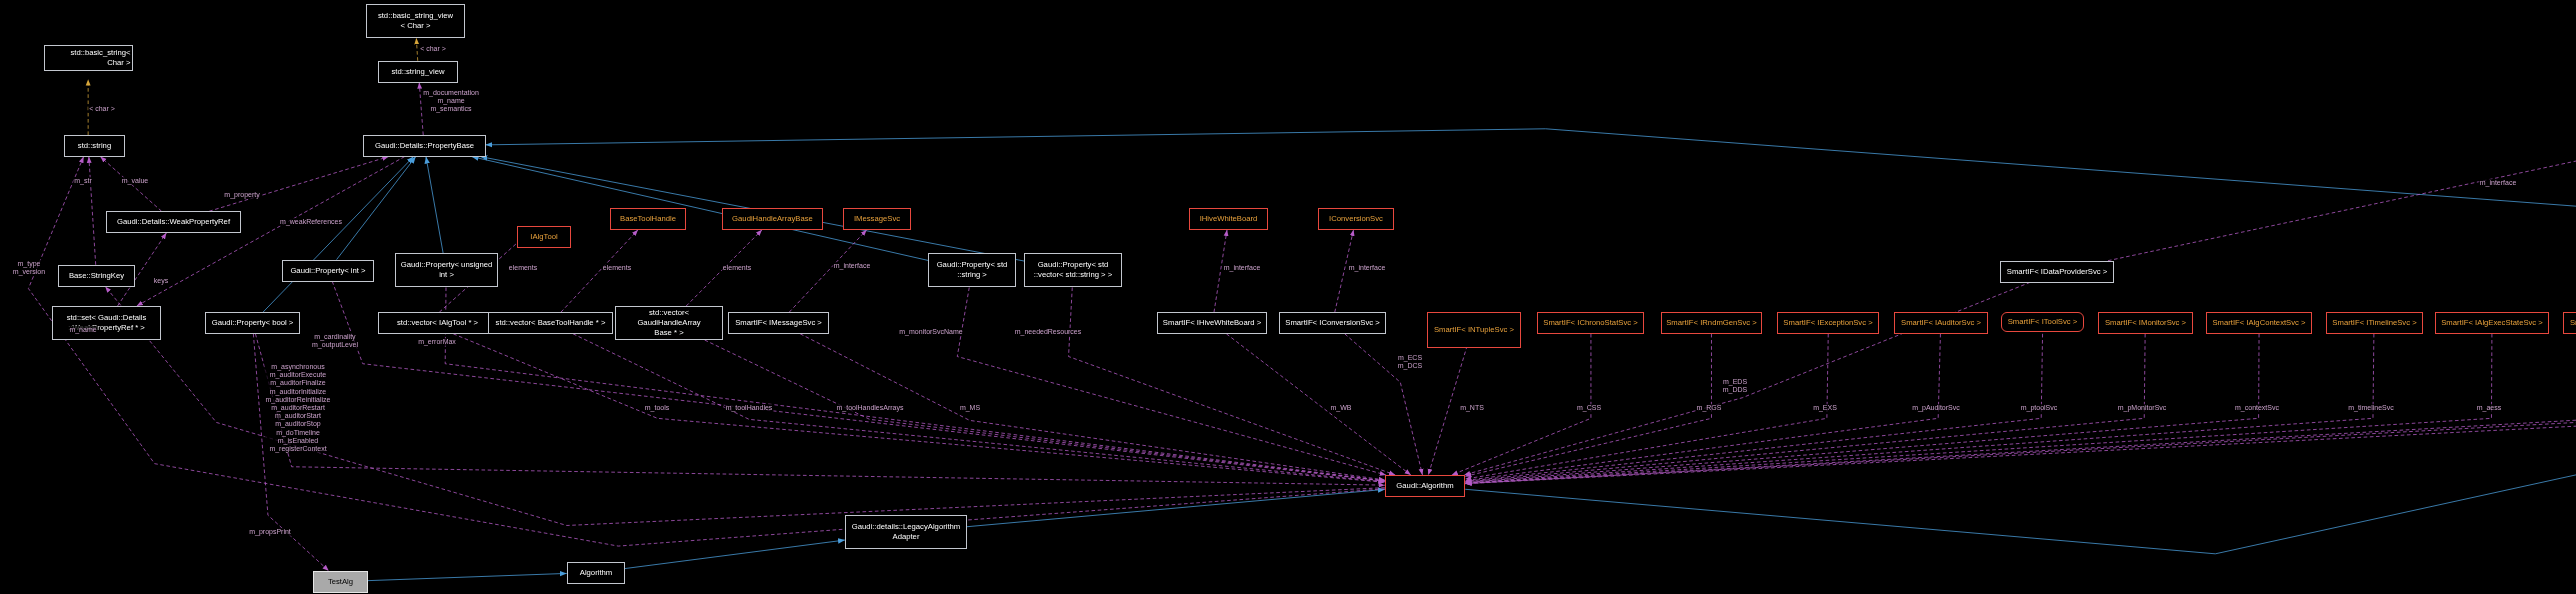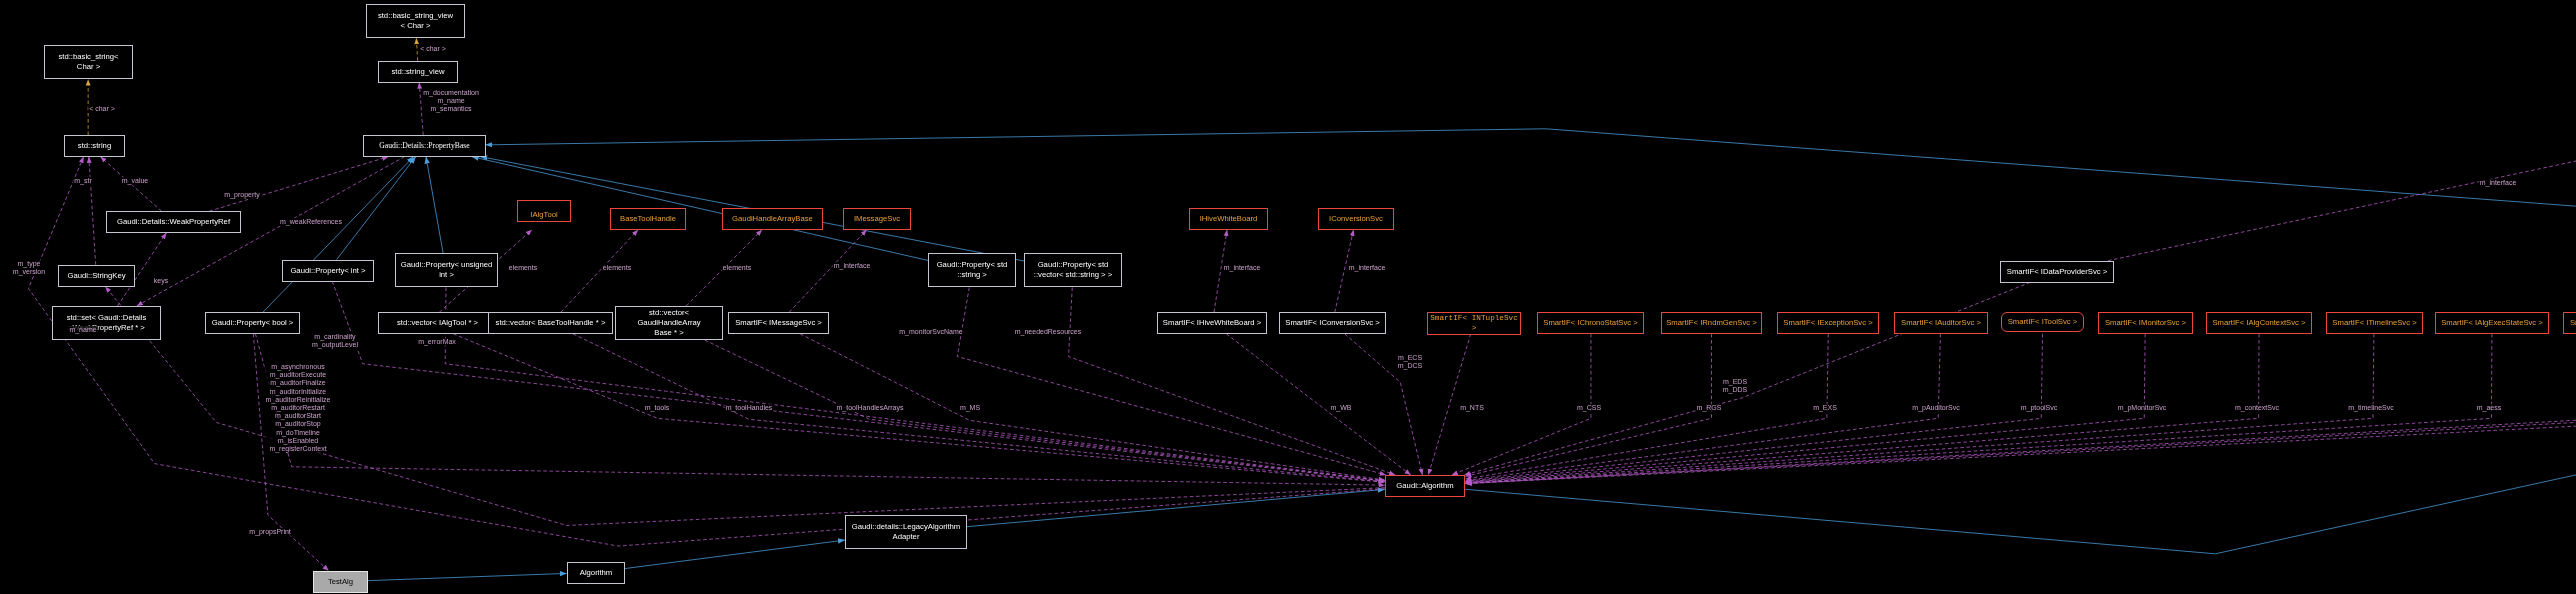--- a/index.html
+++ b/index.html
@@ -87,42 +87,42 @@
       <path d="M4607.772972972973,648 L4606,812 L2844,937.4467391304348" fill="none" stroke="#b65cc8" stroke-width="1.5" stroke-dasharray="7,5" marker-end="url(#m-use)"></path>
       <path d="M4836.886486486486,648 L4836,812 L2844,938.063768115942" fill="none" stroke="#b65cc8" stroke-width="1.5" stroke-dasharray="7,5" marker-end="url(#m-use)"></path>
       <path d="M5065.772972972973,648 L5064,812 L2844,938.5535248041775" fill="none" stroke="#b65cc8" stroke-width="1.5" stroke-dasharray="7,5" marker-end="url(#m-use)"></path>
       <path d="M5296.4648648648645,660 L5294,812 L2844,938.9580696202531" fill="none" stroke="#b65cc8" stroke-width="1.5" stroke-dasharray="7,5" marker-end="url(#m-use)"></path>
       <path d="M5532.436363636363,648 L5508,792 L2844,938.7045951859956" fill="none" stroke="#b65cc8" stroke-width="1.5" stroke-dasharray="7,5" marker-end="url(#m-use)"></path>
       <path d="M5526.895833333333,404  L5600.6875,338" fill="none" stroke="#b65cc8" stroke-width="1.5" stroke-dasharray="7,5" marker-end="url(#m-use)"></path>
       <path d="M5766.82056892779,688  L5664.194748358862,338" fill="none" stroke="#b65cc8" stroke-width="1.5" stroke-dasharray="7,5" marker-end="url(#m-use)"></path>
       <path d="M5726.5654952076675,688  L5521.102236421725,470" fill="none" stroke="#b65cc8" stroke-width="1.5" stroke-dasharray="7,5" marker-end="url(#m-use)"></path>
       <path d="M5769.7476038338655,688  L5716.11821086262,470" fill="none" stroke="#b65cc8" stroke-width="1.5" stroke-dasharray="7,5" marker-end="url(#m-use)"></path>
     </svg>
-<div class="node plain" style="left: 44px; top: 45px; width: 89px; height: 34px;">
+<div class="node plain" style="left: 44px; top: 45px; width: 89px; height: 26px; align-items: flex-end;">
       <div>std::basic_string&lt;</div>
       <div>Char &gt;</div>
     </div>
     <div class="node plain" style="left: 58px; top: 135px; width: 61px; height: 21.6px; margin-left: 6px;">
       <div>std::string</div>
     </div>
     <div class="node plain" style="left: 366px; top: 4.1px; width: 99px; height: 34px;">
       <div>std::basic_string_view</div>
       <div>&lt; Char &gt;</div>
     </div>
     <div class="node plain" style="left: 378px; top: 61px; width: 80px; height: 21.6px;">
       <div>std::string_view</div>
     </div>
-    <div class="node plain" style="left: 363px; top: 135px; width: 123px; height: 21.6px; font-family: Liberation Serif, serif;">
+    <div class="node plain" style="left: 363px; top: 135px; width: 123px; height: 21.6px;">
       <div>Gaudi::Details::PropertyBase</div>
     </div>
     <div class="node plain" style="left: 106px; top: 211px; width: 135px; height: 21.6px;">
       <div>Gaudi::Details::WeakPropertyRef</div>
     </div>
     <div class="node plain" style="left: 58px; top: 265px; width: 77px; height: 21.6px;">
-      <div>Gaudi::StringKey</div>
+      <div>Base::StringKey</div>
     </div>
     <div class="node plain" style="left: 52px; top: 306px; width: 109px; height: 34px;">
       <div>std::set&lt; Gaudi::Details</div>
       <div>::WeakPropertyRef * &gt;</div>
     </div>
     <div class="node plain" style="left: 282px; top: 260px; width: 92px; height: 21.6px;">
       <div>Gaudi::Property&lt; int &gt;</div>
     </div>
     <div class="node plain" style="left: 395px; top: 253px; width: 103px; height: 34px;">
       <div>Gaudi::Property&lt; unsigned</div>
@@ -137,21 +137,21 @@
     <div class="node plain" style="left: 488px; top: 312px; width: 125px; height: 21.6px;">
       <div>std::vector&lt; BaseToolHandle * &gt;</div>
     </div>
     <div class="node plain" style="left: 615px; top: 306px; width: 108px; height: 34px;">
       <div>std::vector&lt; GaudiHandleArray</div>
       <div>Base * &gt;</div>
     </div>
     <div class="node plain" style="left: 728px; top: 312px; width: 101px; height: 21.6px;">
       <div>SmartIF&lt; IMessageSvc &gt;</div>
     </div>
-    <div class="node red" style="left: 517px; top: 200px; width: 54px; height: 21.6px; justify-content: flex-end;">
+    <div class="node red" style="left: 517px; top: 226px; width: 54px; height: 21.6px;">
       <div>IAlgTool</div>
     </div>
     <div class="node red" style="left: 610px; top: 208px; width: 76px; height: 21.6px;">
       <div>BaseToolHandle</div>
     </div>
     <div class="node red" style="left: 722px; top: 208px; width: 101px; height: 21.6px;">
       <div>GaudiHandleArrayBase</div>
     </div>
     <div class="node red" style="left: 843px; top: 208px; width: 68px; height: 21.6px;">
       <div>IMessageSvc</div>
@@ -172,21 +172,21 @@
     </div>
     <div class="node plain" style="left: 1157px; top: 312px; width: 110px; height: 21.6px;">
       <div>SmartIF&lt; IHiveWhiteBoard &gt;</div>
     </div>
     <div class="node plain" style="left: 1279px; top: 312px; width: 107px; height: 21.6px;">
       <div>SmartIF&lt; IConversionSvc &gt;</div>
     </div>
     <div class="node plain" style="left: 2000px; top: 261px; width: 114px; height: 21.6px;">
       <div>SmartIF&lt; IDataProviderSvc &gt;</div>
     </div>
-    <div class="node red" style="left: 1427px; top: 312px; width: 94px; height: 23px; font-family: Liberation Mono, monospace;">
+    <div class="node red" style="left: 1427px; top: 312px; width: 94px; height: 36px;">
       <div>SmartIF&lt; INTupleSvc &gt;</div>
     </div>
     <div class="node red" style="left: 1537px; top: 312px; width: 107px; height: 21.6px;">
       <div>SmartIF&lt; IChronoStatSvc &gt;</div>
     </div>
     <div class="node red" style="left: 1661px; top: 312px; width: 101px; height: 21.6px;">
       <div>SmartIF&lt; IRndmGenSvc &gt;</div>
     </div>
     <div class="node red" style="left: 1777px; top: 312px; width: 102px; height: 21.6px;">
       <div>SmartIF&lt; IExceptionSvc &gt;</div>

